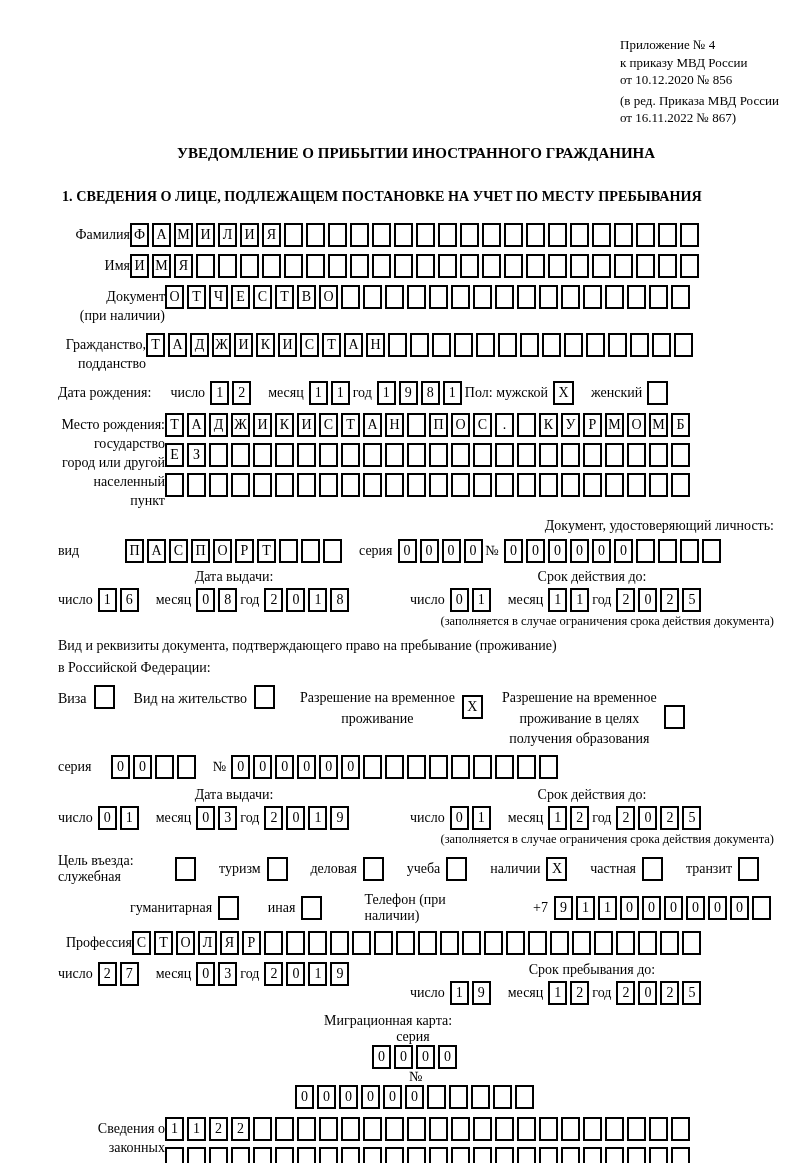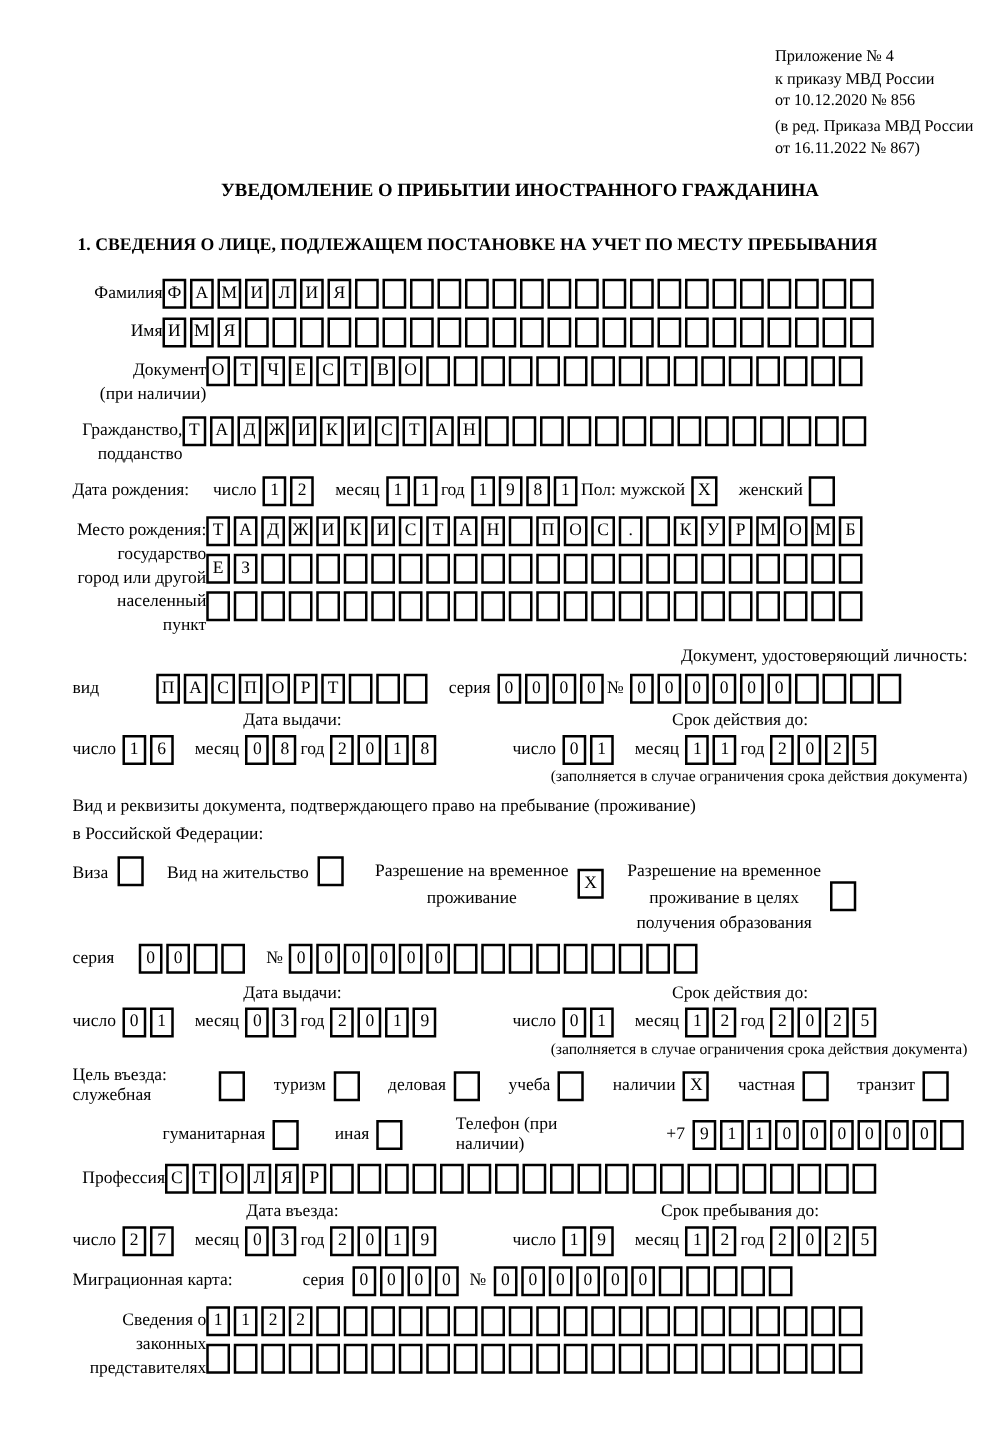--- a/index.html
+++ b/index.html
@@ -43,21 +43,21 @@
   .note { font-size:12.5px; text-align:right; margin:2px 0 6px; }
   .intro { font-size:14px; line-height:1.6; margin:2px 0 6px; }
   .optrow { display:flex; align-items:flex-start; font-size:14px; margin-bottom:6px; }
   .opt { display:flex; align-items:center; }
   .opt .olbl { margin-right:7px; padding-top:3px; }
   .opt .olbl.multiline { text-align:center; line-height:1.45; }
   .purp { display:flex; align-items:center; font-size:14px; margin-bottom:7px; flex-wrap:nowrap; }
   .purp .plbl { margin-right:6px; }
   .purp .cb { margin-right:12px; }
   .phone { display:flex; align-items:center; }
-  .mig { display:flex; align-items:center; font-size:14px; margin-bottom:8px; }
+  .mig { display:flex; align-items:center; font-size:14px; margin-bottom:8px;flex-direction:column; }
 </style>
 </head>
 <body>
 
 <div class="page">
 
   <div class="appendix">
     <div>Приложение № 4</div>
     <div>к приказу МВД России</div>
     <div>от 10.12.2020 № 856</div>
@@ -619,21 +619,20 @@
         <span class="cell"></span>
         <span class="cell"></span>
         <span class="cell"></span>
         <span class="cell"></span>
         <span class="cell"></span>
       </div>
   </div>
 
   <div class="twocol" style="margin-top:4px;">
     <div class="dcol dcol-l">
-      <div class="dhead">Дата въезда:</div>
       <div class="dline">
         <span class="dl">число</span>
         <span class="cells">
             <span class="cell">2</span>
             <span class="cell">7</span>
           </span>
         <span class="gap"></span>
         <span class="dl">месяц</span>
         <span class="cells">
             <span class="cell">0</span>

